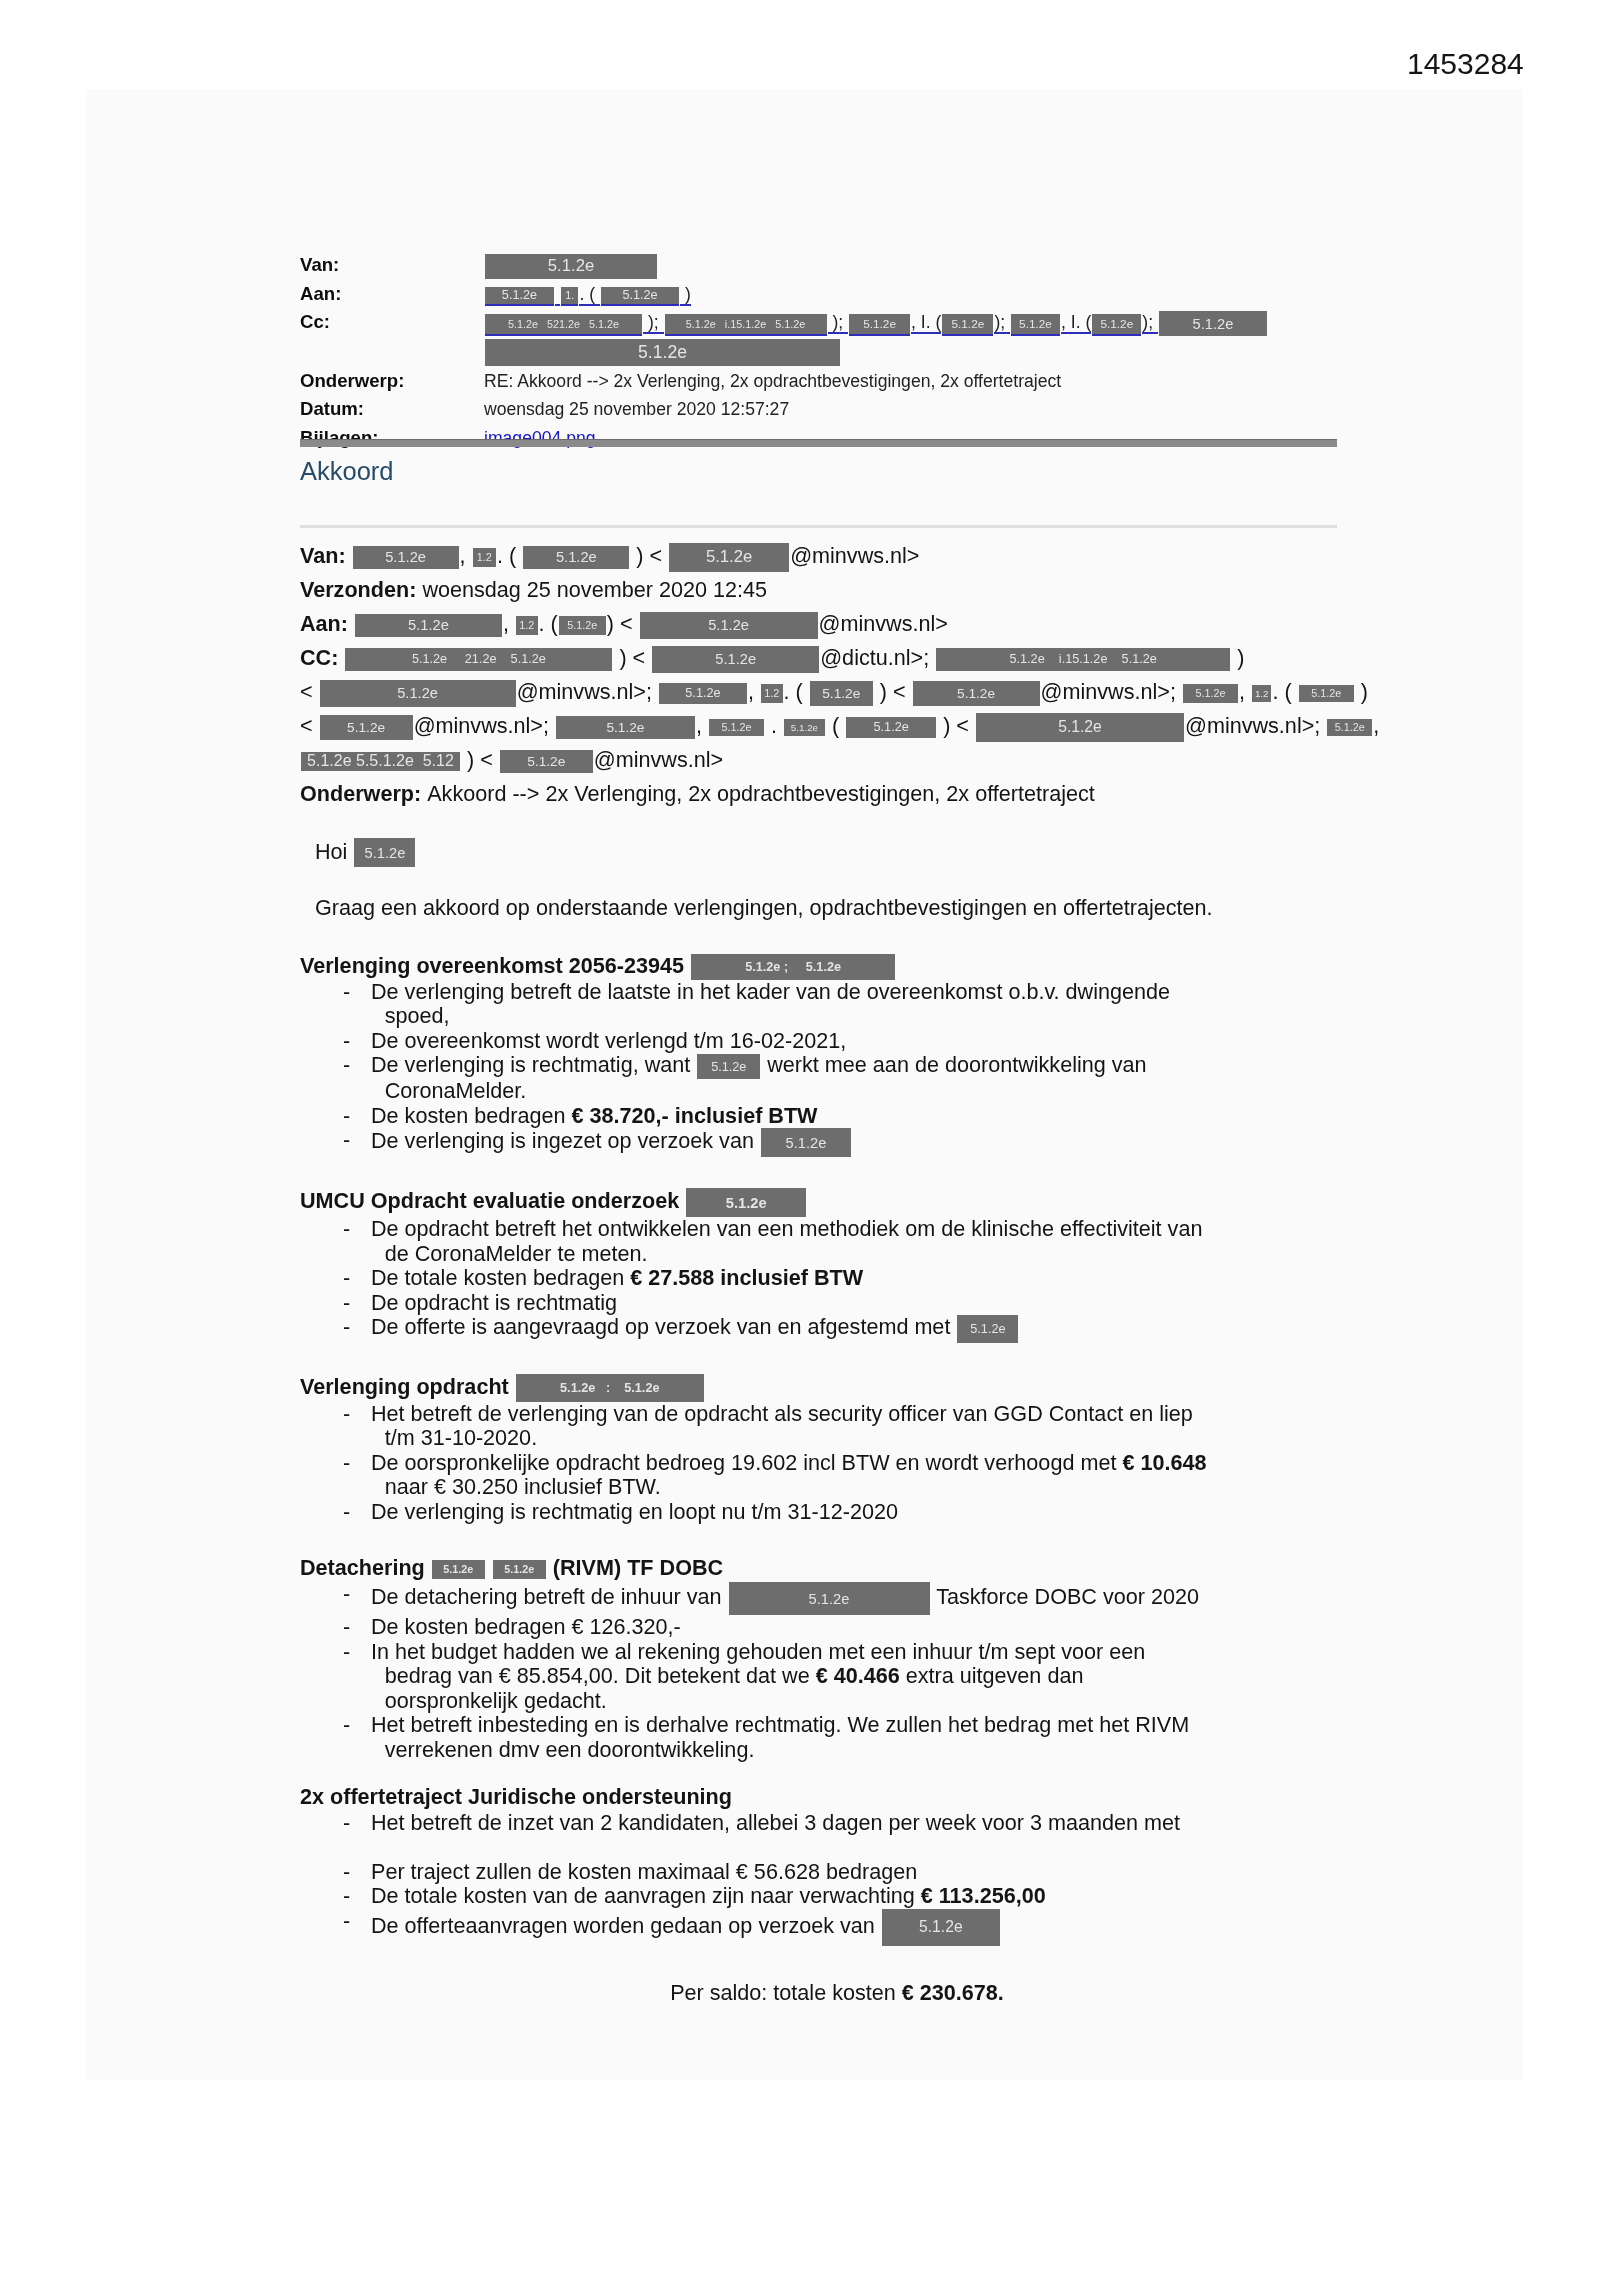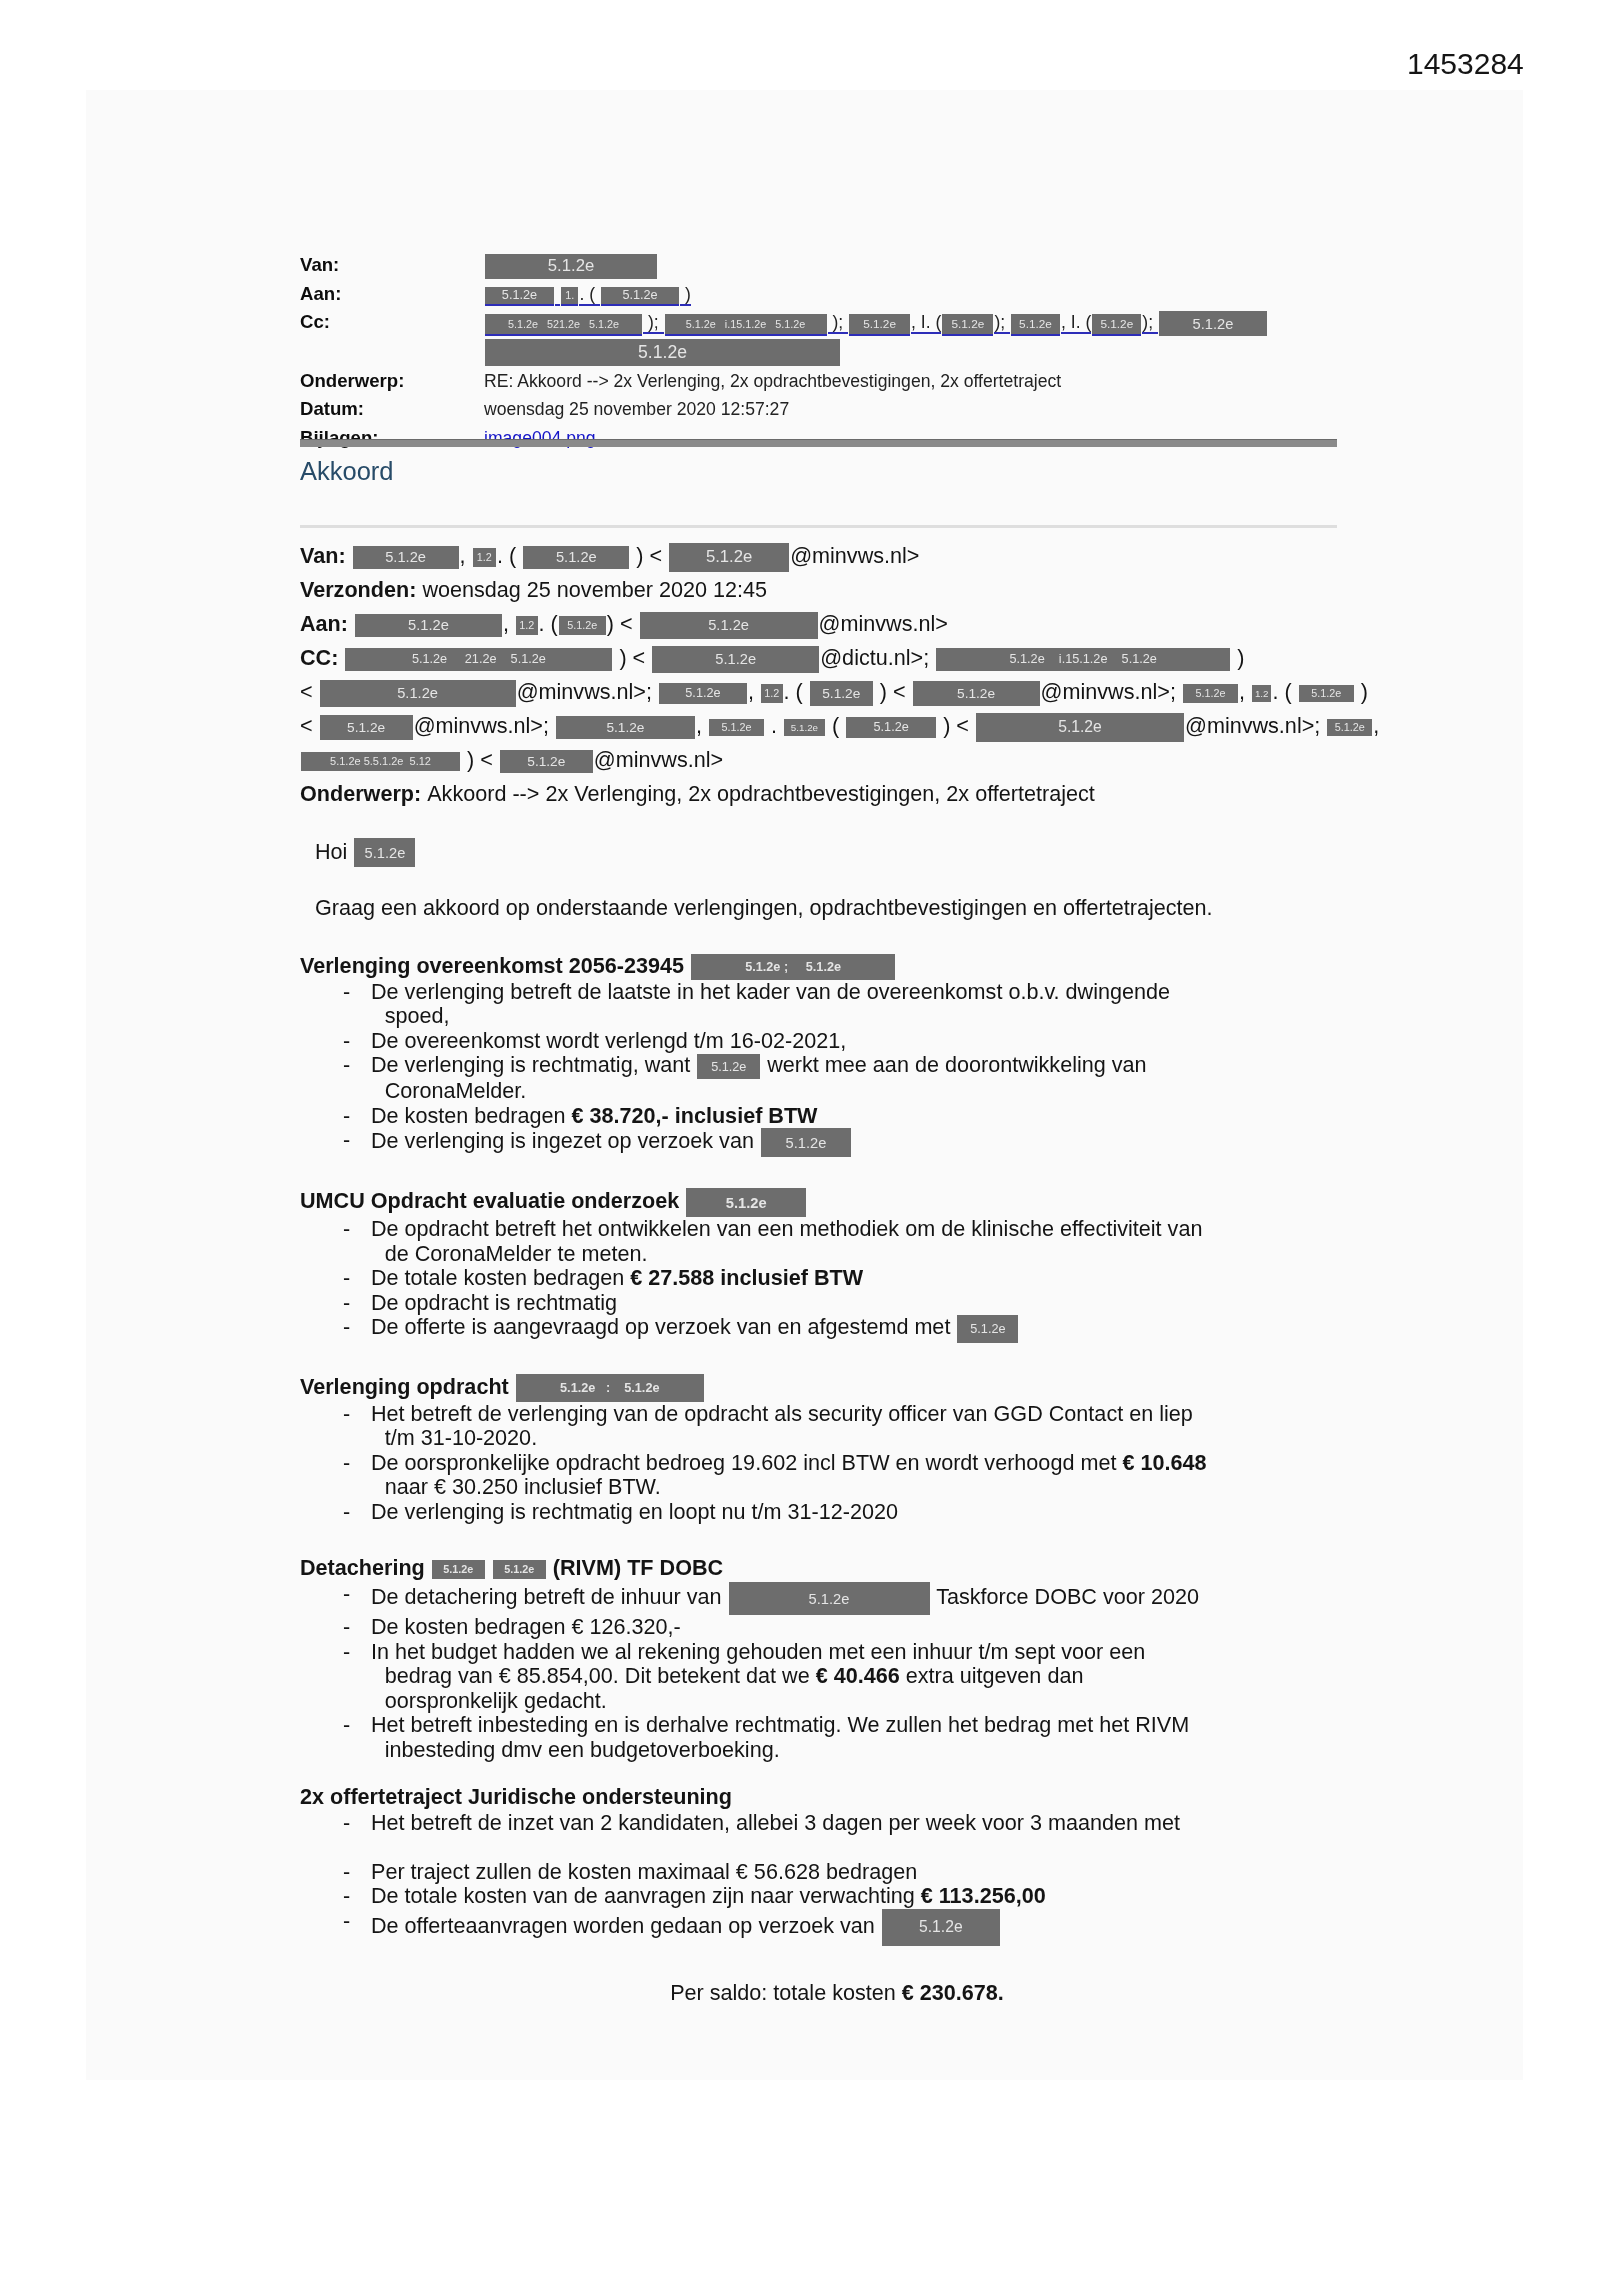--- a/index.html
+++ b/index.html
@@ -82,21 +82,21 @@
 <div class="akkoord">Akkoord</div>
 <div class="divider-thin"></div>
 
 <div class="mail-body" id="mail-body">
     <div class="qline"><span class="bold">Van: </span><span class="red" style="width: 106px; height: 23.5px; font-size: 14.7px;">5.1.2e</span><span class="text-run">, </span><span class="red" style="width: 23.5px; height: 19.6px; font-size: 10.8px;">1.2</span><span class="text-run">. ( </span><span class="red" style="width: 106px; height: 23.5px; font-size: 14.7px;">5.1.2e</span><span class="text-run"> ) &lt; </span><span class="red" style="width: 120px; height: 29px; font-size: 16.7px;">5.1.2e</span><span class="text-run">@minvws.nl&gt;</span></div>
     <div class="qline"><span class="bold">Verzonden: </span><span class="text-run">woensdag 25 november 2020 12:45</span></div>
     <div class="qline"><span class="bold">Aan: </span><span class="red" style="width: 147px; height: 23.5px; font-size: 14.7px;">5.1.2e</span><span class="text-run">, </span><span class="red" style="width: 21.6px; height: 19.6px; font-size: 10.8px;">1.2</span><span class="text-run">. (</span><span class="red" style="width: 47px; height: 19.6px; font-size: 10.8px;">5.1.2e</span><span class="text-run">) &lt; </span><span class="red" style="width: 178px; height: 27.4px; font-size: 14.7px;">5.1.2e</span><span class="text-run">@minvws.nl&gt;</span></div>
     <div class="qline"><span class="bold">CC: </span><span class="red" style="width: 267px; height: 23.5px; font-size: 12.7px;">5.1.2e&nbsp;&nbsp;&nbsp;&nbsp;&nbsp;21.2e&nbsp;&nbsp;&nbsp;&nbsp;5.1.2e</span><span class="text-run"> ) &lt; </span><span class="red" style="width: 167px; height: 27.4px; font-size: 14.7px;">5.1.2e</span><span class="text-run">@dictu.nl&gt;; </span><span class="red" style="width: 294px; height: 23.5px; font-size: 12.7px;">5.1.2e&nbsp;&nbsp;&nbsp;&nbsp;i.15.1.2e&nbsp;&nbsp;&nbsp;&nbsp;5.1.2e</span><span class="text-run"> )</span></div>
     <div class="qline"><span class="text-run">&lt; </span><span class="red" style="width: 196px; height: 27.4px; font-size: 14.7px;">5.1.2e</span><span class="text-run">@minvws.nl&gt;; </span><span class="red" style="width: 88px; height: 21.6px; font-size: 12.7px;">5.1.2e</span><span class="text-run">, </span><span class="red" style="width: 21.6px; height: 19.6px; font-size: 10.8px;">1.2</span><span class="text-run">. ( </span><span class="red" style="width: 63px; height: 25.5px; font-size: 13.7px;">5.1.2e</span><span class="text-run"> ) &lt; </span><span class="red" style="width: 127px; height: 25.5px; font-size: 13.7px;">5.1.2e</span><span class="text-run">@minvws.nl&gt;; </span><span class="red" style="width: 55px; height: 19.6px; font-size: 10.8px;">5.1.2e</span><span class="text-run">, </span><span class="red" style="width: 19.6px; height: 17.6px; font-size: 9.8px;">1.2</span><span class="text-run">. ( </span><span class="red" style="width: 55px; height: 17.6px; font-size: 10.8px;">5.1.2e</span><span class="text-run"> )</span></div>
     <div class="qline"><span class="text-run">&lt; </span><span class="red" style="width: 93px; height: 25.5px; font-size: 13.7px;">5.1.2e</span><span class="text-run">@minvws.nl&gt;; </span><span class="red" style="width: 139px; height: 23.5px; font-size: 13.7px;">5.1.2e</span><span class="text-run">, </span><span class="red" style="width: 55px; height: 17.6px; font-size: 10.8px;">5.1.2e</span><span class="text-run"> . </span><span class="red" style="width: 41px; height: 17.6px; font-size: 9.8px;">5.1.2e</span><span class="text-run"> ( </span><span class="red" style="width: 90px; height: 21.6px; font-size: 12.7px;">5.1.2e</span><span class="text-run"> ) &lt; </span><span class="red" style="width: 208px; height: 29px; font-size: 15.7px;">5.1.2e</span><span class="text-run">@minvws.nl&gt;; </span><span class="red" style="width: 45px; height: 17.6px; font-size: 10.8px;">5.1.2e</span><span class="text-run">,</span></div>
-    <div class="qline"><span class="red" style="width: 159px; height: 19.6px; font-size: 11px;">5.1.2e 5.5.1.2e&nbsp;&nbsp;5.12</span><span class="text-run"> ) &lt; </span><span class="red" style="width: 93px; height: 23.5px; font-size: 13.7px;">5.1.2e</span><span class="text-run">@minvws.nl&gt;</span></div>
+    <div class="qline"><span class="red" style="width: 159px; height: 19.6px; font-size: 16px;">5.1.2e 5.5.1.2e&nbsp;&nbsp;5.12</span><span class="text-run"> ) &lt; </span><span class="red" style="width: 93px; height: 23.5px; font-size: 13.7px;">5.1.2e</span><span class="text-run">@minvws.nl&gt;</span></div>
     <div class="qline"><span class="bold">Onderwerp: </span><span class="text-run">Akkoord --&gt; 2x Verlenging, 2x opdrachtbevestigingen, 2x offertetraject</span></div>
     <div class="para"><span class="text-run">Hoi </span><span class="red" style="width: 61px; height: 29px; font-size: 14.7px;">5.1.2e</span></div>
     <div class="para"><span class="text-run">Graag een akkoord op onderstaande verlengingen, opdrachtbevestigingen en offertetrajecten.</span></div>
     <div class="section first">
       <div class="heading"><span class="bold">Verlenging overeenkomst 2056-23945 </span><span class="red" style="width: 204px; height: 25.5px; font-size: 12.7px;">5.1.2e ;&nbsp;&nbsp;&nbsp;&nbsp;&nbsp;5.1.2e</span></div>
       <div class="bullet"><span class="dash">-</span><span class="text-run">De verlenging betreft de laatste in het kader van de overeenkomst o.b.v. dwingende</span><br><span class="wrap-indent"></span><span class="text-run">spoed,</span></div>
       <div class="bullet"><span class="dash">-</span><span class="text-run">De overeenkomst wordt verlengd t/m 16-02-2021,</span></div>
       <div class="bullet"><span class="dash">-</span><span class="text-run">De verlenging is rechtmatig, want </span><span class="red" style="width: 63px; height: 25.5px; font-size: 12.7px;">5.1.2e</span><span class="text-run"> werkt mee aan de doorontwikkeling van</span><br><span class="wrap-indent"></span><span class="text-run">CoronaMelder.</span></div>
       <div class="bullet"><span class="dash">-</span><span class="text-run">De kosten bedragen </span><span class="bold">€ 38.720,- inclusief BTW</span></div>
       <div class="bullet"><span class="dash">-</span><span class="text-run">De verlenging is ingezet op verzoek van </span><span class="red" style="width: 90px; height: 29px; font-size: 14.7px;">5.1.2e</span></div>
@@ -112,21 +112,21 @@
       <div class="heading"><span class="bold">Verlenging opdracht </span><span class="red" style="width: 188px; height: 27.4px; font-size: 12.7px;">5.1.2e&nbsp;&nbsp;&nbsp;:&nbsp;&nbsp;&nbsp;&nbsp;5.1.2e</span></div>
       <div class="bullet"><span class="dash">-</span><span class="text-run">Het betreft de verlenging van de opdracht als security officer van GGD Contact en liep</span><br><span class="wrap-indent"></span><span class="text-run">t/m 31-10-2020.</span></div>
       <div class="bullet"><span class="dash">-</span><span class="text-run">De oorspronkelijke opdracht bedroeg 19.602 incl BTW en wordt verhoogd met </span><span class="bold">€ 10.648</span><br><span class="wrap-indent"></span><span class="text-run">naar € 30.250 inclusief BTW.</span></div>
       <div class="bullet"><span class="dash">-</span><span class="text-run">De verlenging is rechtmatig en loopt nu t/m 31-12-2020</span></div>
     </div>
     <div class="section">
       <div class="heading"><span class="bold">Detachering </span><span class="red" style="width: 53px; height: 19.6px; font-size: 10.8px;">5.1.2e</span><span class="text-run"> </span><span class="red" style="width: 53px; height: 19.6px; font-size: 10.8px;">5.1.2e</span><span class="bold"> (RIVM) TF DOBC</span></div>
       <div class="bullet"><span class="dash">-</span><span class="text-run">De detachering betreft de inhuur van </span><span class="red" style="width: 201px; height: 33px; font-size: 14.7px;">5.1.2e</span><span class="text-run"> Taskforce DOBC voor 2020</span></div>
       <div class="bullet"><span class="dash">-</span><span class="text-run">De kosten bedragen € 126.320,-</span></div>
       <div class="bullet"><span class="dash">-</span><span class="text-run">In het budget hadden we al rekening gehouden met een inhuur t/m sept voor een</span><br><span class="wrap-indent"></span><span class="text-run">bedrag van  € 85.854,00. Dit betekent dat we </span><span class="bold">€ 40.466</span><span class="text-run"> extra uitgeven dan</span><br><span class="wrap-indent"></span><span class="text-run">oorspronkelijk gedacht.</span></div>
-      <div class="bullet"><span class="dash">-</span><span class="text-run">Het betreft inbesteding en is derhalve rechtmatig. We zullen het bedrag met het RIVM</span><br><span class="wrap-indent"></span><span class="text-run">inbesteding dmv een budgetoverboeking.</span></div>
+      <div class="bullet"><span class="dash">-</span><span class="text-run">Het betreft inbesteding en is derhalve rechtmatig. We zullen het bedrag met het RIVM</span><br><span class="wrap-indent"></span><span class="text-run">verrekenen dmv een doorontwikkeling.</span></div>
     </div>
     <div class="section last">
       <div class="heading"><span class="bold">2x offertetraject Juridische ondersteuning</span></div>
       <div class="bullet"><span class="dash">-</span><span class="text-run">Het betreft de inzet van 2 kandidaten, allebei 3 dagen per week voor 3 maanden met</span><br><span class="wrap-indent"></span></div>
       <div class="bullet"><span class="dash">-</span><span class="text-run">Per traject zullen de kosten maximaal  € 56.628 bedragen</span></div>
       <div class="bullet"><span class="dash">-</span><span class="text-run">De totale kosten van de aanvragen zijn naar verwachting </span><span class="bold">€ 113.256,00</span></div>
       <div class="bullet"><span class="dash">-</span><span class="text-run">De offerteaanvragen worden gedaan op verzoek van </span><span class="red" style="width: 118px; height: 37px; font-size: 15.7px;">5.1.2e</span></div>
     </div>
     <div class="para persaldo"><span class="text-run">Per saldo: totale kosten </span><span class="bold">€ 230.678.</span></div>
   </div>

